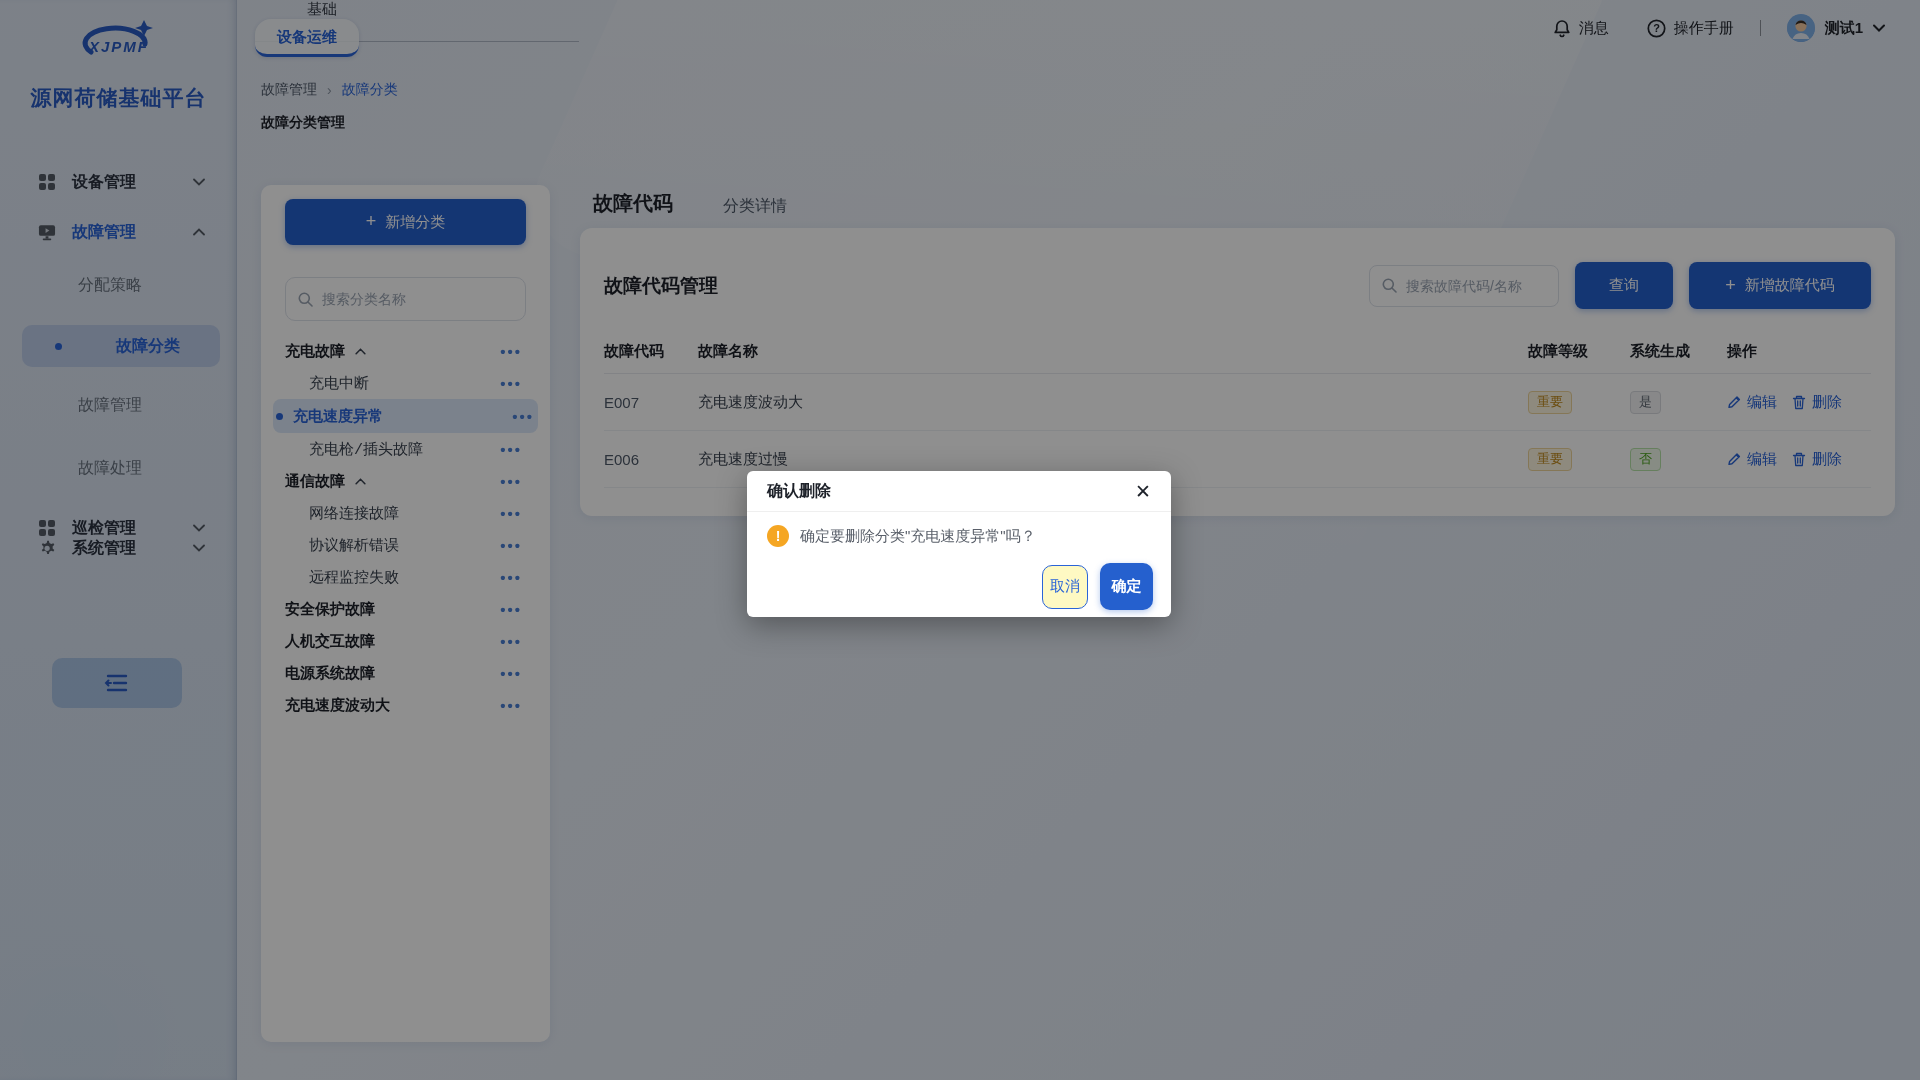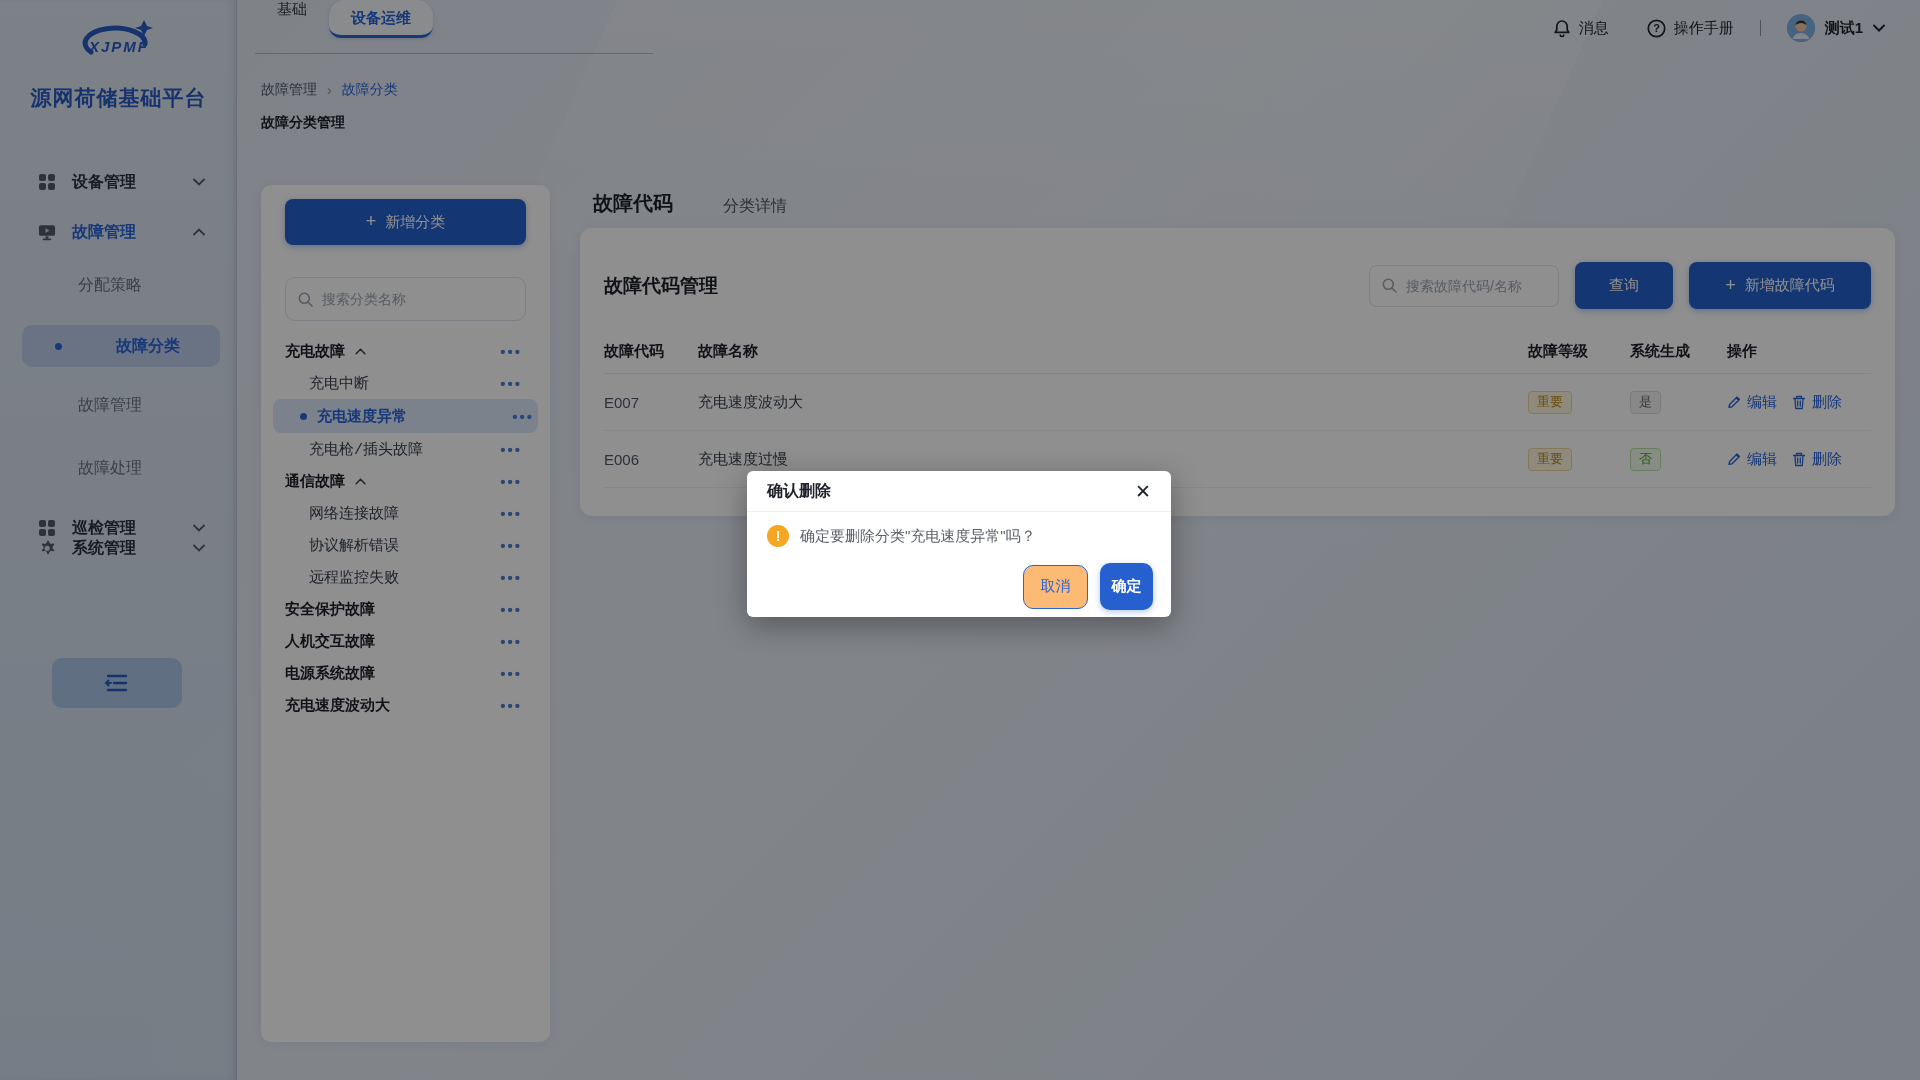--- a/index.html
+++ b/index.html
@@ -33,22 +33,22 @@
   .nav-sub.selected { left:22px; width:198px; background:rgba(68,115,205,0.20); border-radius:10px; }
   .nav-sub.selected .slabel { color:#2a64d8; font-weight:600; margin-left:54px; }
   .dot { width:7px; height:7px; border-radius:50%; background:#2a64d8; margin-left:33px; margin-right:0; flex:none; }
   .collapse-btn { position:absolute; left:52px; top:658px; width:130px; height:50px; border-radius:10px;
                   background:rgba(137,175,224,0.55); display:flex; align-items:center; justify-content:center; cursor:pointer; }
 
   
   .main { position:absolute; left:237px; top:0; width:1683px; height:1080px; }
 
   .topbar { position:absolute; top:0; left:0; width:100%; height:50px; }
-  .tab-group { position:absolute; left:18px; top:0; height:54px; display:flex; align-items:flex-start;
-               border-bottom:1px solid rgba(40,55,80,0.28); padding-right:220px; }
+  .tab-group { position:absolute; left:18px; top:0; height:42px; display:flex; align-items:flex-end;
+               border-bottom:1px solid rgba(40,55,80,0.28); padding-right:220px;flex-direction:column; }
   .top-tab { font-size:15px; color:#333a45; padding:0 22px; cursor:pointer; }
   .top-tab.active { height:38px; line-height:35px; background:rgba(247,250,253,0.85);
                     border-radius:16px 16px 12px 12px; border-bottom:3px solid #2a64d8;
                     color:#2a64d8; font-weight:600; box-shadow:0 1px 4px rgba(50,80,140,0.18); }
   .top-actions { position:absolute; right:35px; top:0; height:56px; display:flex; align-items:center; gap:10px; }
   .action-link { display:flex; align-items:center; gap:8px; font-size:15px; color:#20242b; cursor:pointer; }
   .action-sep { width:1px; height:16px; background:rgba(32,36,43,0.45); margin:0 16px; }
   .avatar { width:28px; height:28px; border-radius:50%; background:linear-gradient(180deg,#a9cdf2,#6d9fdd);
             display:flex; align-items:center; justify-content:center; overflow:hidden; }
   .user-chip { display:flex; align-items:center; gap:10px; cursor:pointer; }
@@ -77,21 +77,21 @@
 
   .tree { margin-top:14px; }
   .tree-row { position:relative; height:32px; display:flex; align-items:center; cursor:pointer; }
   .tree-row .tlabel { font-size:15px; color:#1d2129;font-family:Liberation Mono, monospace; }
   .tree-row.lvl0 .tlabel { font-weight:bold; }
   .tree-row.lvl1 { padding-left:24px; }
   .tree-row.lvl1 .tlabel { font-weight:normal; color:#3a4350; }
   .tree-row .tchev { margin-left:10px; display:flex; }
   .tree-row .more { position:absolute; right:4px; color:#4a7fd4; font-size:15px; font-weight:bold;
                     letter-spacing:2px; line-height:1; cursor:pointer; }
-  .tree-row.selected { background:#dce8fa; border-radius:8px; margin:0 -12px; padding-left:24px; height:34px; }
+  .tree-row.selected { background:#dce8fa; border-radius:8px; margin:0 -12px; padding-left:0; height:34px; }
   .tree-row.selected .tlabel { color:#2a64d8; font-weight:600; }
   .tree-row.selected .tdot { width:7px; height:7px; border-radius:50%; background:#2a64d8; margin:0 10px 0 3px; }
 
   
   .detail { position:absolute; top:185px; left:343px; width:1315px; }
   .detail-tabs { display:flex; align-items:flex-end; gap:50px; padding-left:13px; height:32px; }
   .dtab { position:relative; font-size:16px; color:#4e5969; cursor:pointer; }
   .dtab.active { font-size:20px; font-weight:bold; color:#1d2129; }
   .dtab.active .hl { position:absolute; left:-6px; bottom:-5px; width:46px; height:21px;
                      background:rgba(88,133,220,0.45); z-index:-1; }
@@ -125,22 +125,22 @@
   .modal { position:absolute; left:747px; top:471px; width:424px; height:146px; background:#fff;
            border-radius:6px; box-shadow:0 8px 30px rgba(0,0,0,0.35); z-index:60; display:flex; flex-direction:column; }
   .modal-head { height:41px; display:flex; align-items:center; padding:0 20px; border-bottom:1px solid #efefef; }
   .modal-title { font-size:16px; font-weight:bold; color:#1d2129; flex:1; }
   .modal-close { font-size:19px; color:#1d2129; cursor:pointer; line-height:1; font-weight:600; }
   .modal-body { display:flex; align-items:center; gap:11px; padding:13px 20px 0 20px; }
   .warn-ico { width:22px; height:22px; border-radius:50%; background:#f5a623; color:#fff; font-weight:bold;
               font-size:14px; display:flex; align-items:center; justify-content:center; flex:none; }
   .modal-msg { font-size:15px; color:#595f69; }
   .modal-foot { display:flex; justify-content:flex-end; align-items:center; gap:12px; padding:0 18px; margin-top:16px; }
-  .btn-ghost { background:#fdba74; border:1px solid #2a64d8; color:#2a64d8; border-radius:10px;
-               font-size:15px; width:65px; height:44px; }
+  .btn-ghost { background:#fef9c3; border:1px solid #2a64d8; color:#2a64d8; border-radius:10px;
+               font-size:15px; width:46px; height:44px; }
   .btn-confirm { width:53px; height:47px; border-radius:10px; font-size:15px; font-weight:600; }
 
   svg { display:block; }
 </style>
 </head>
 <body>
 
 <div class="stage">
   <div class="bg-band"></div>
   <div class="bg-glow"></div>

